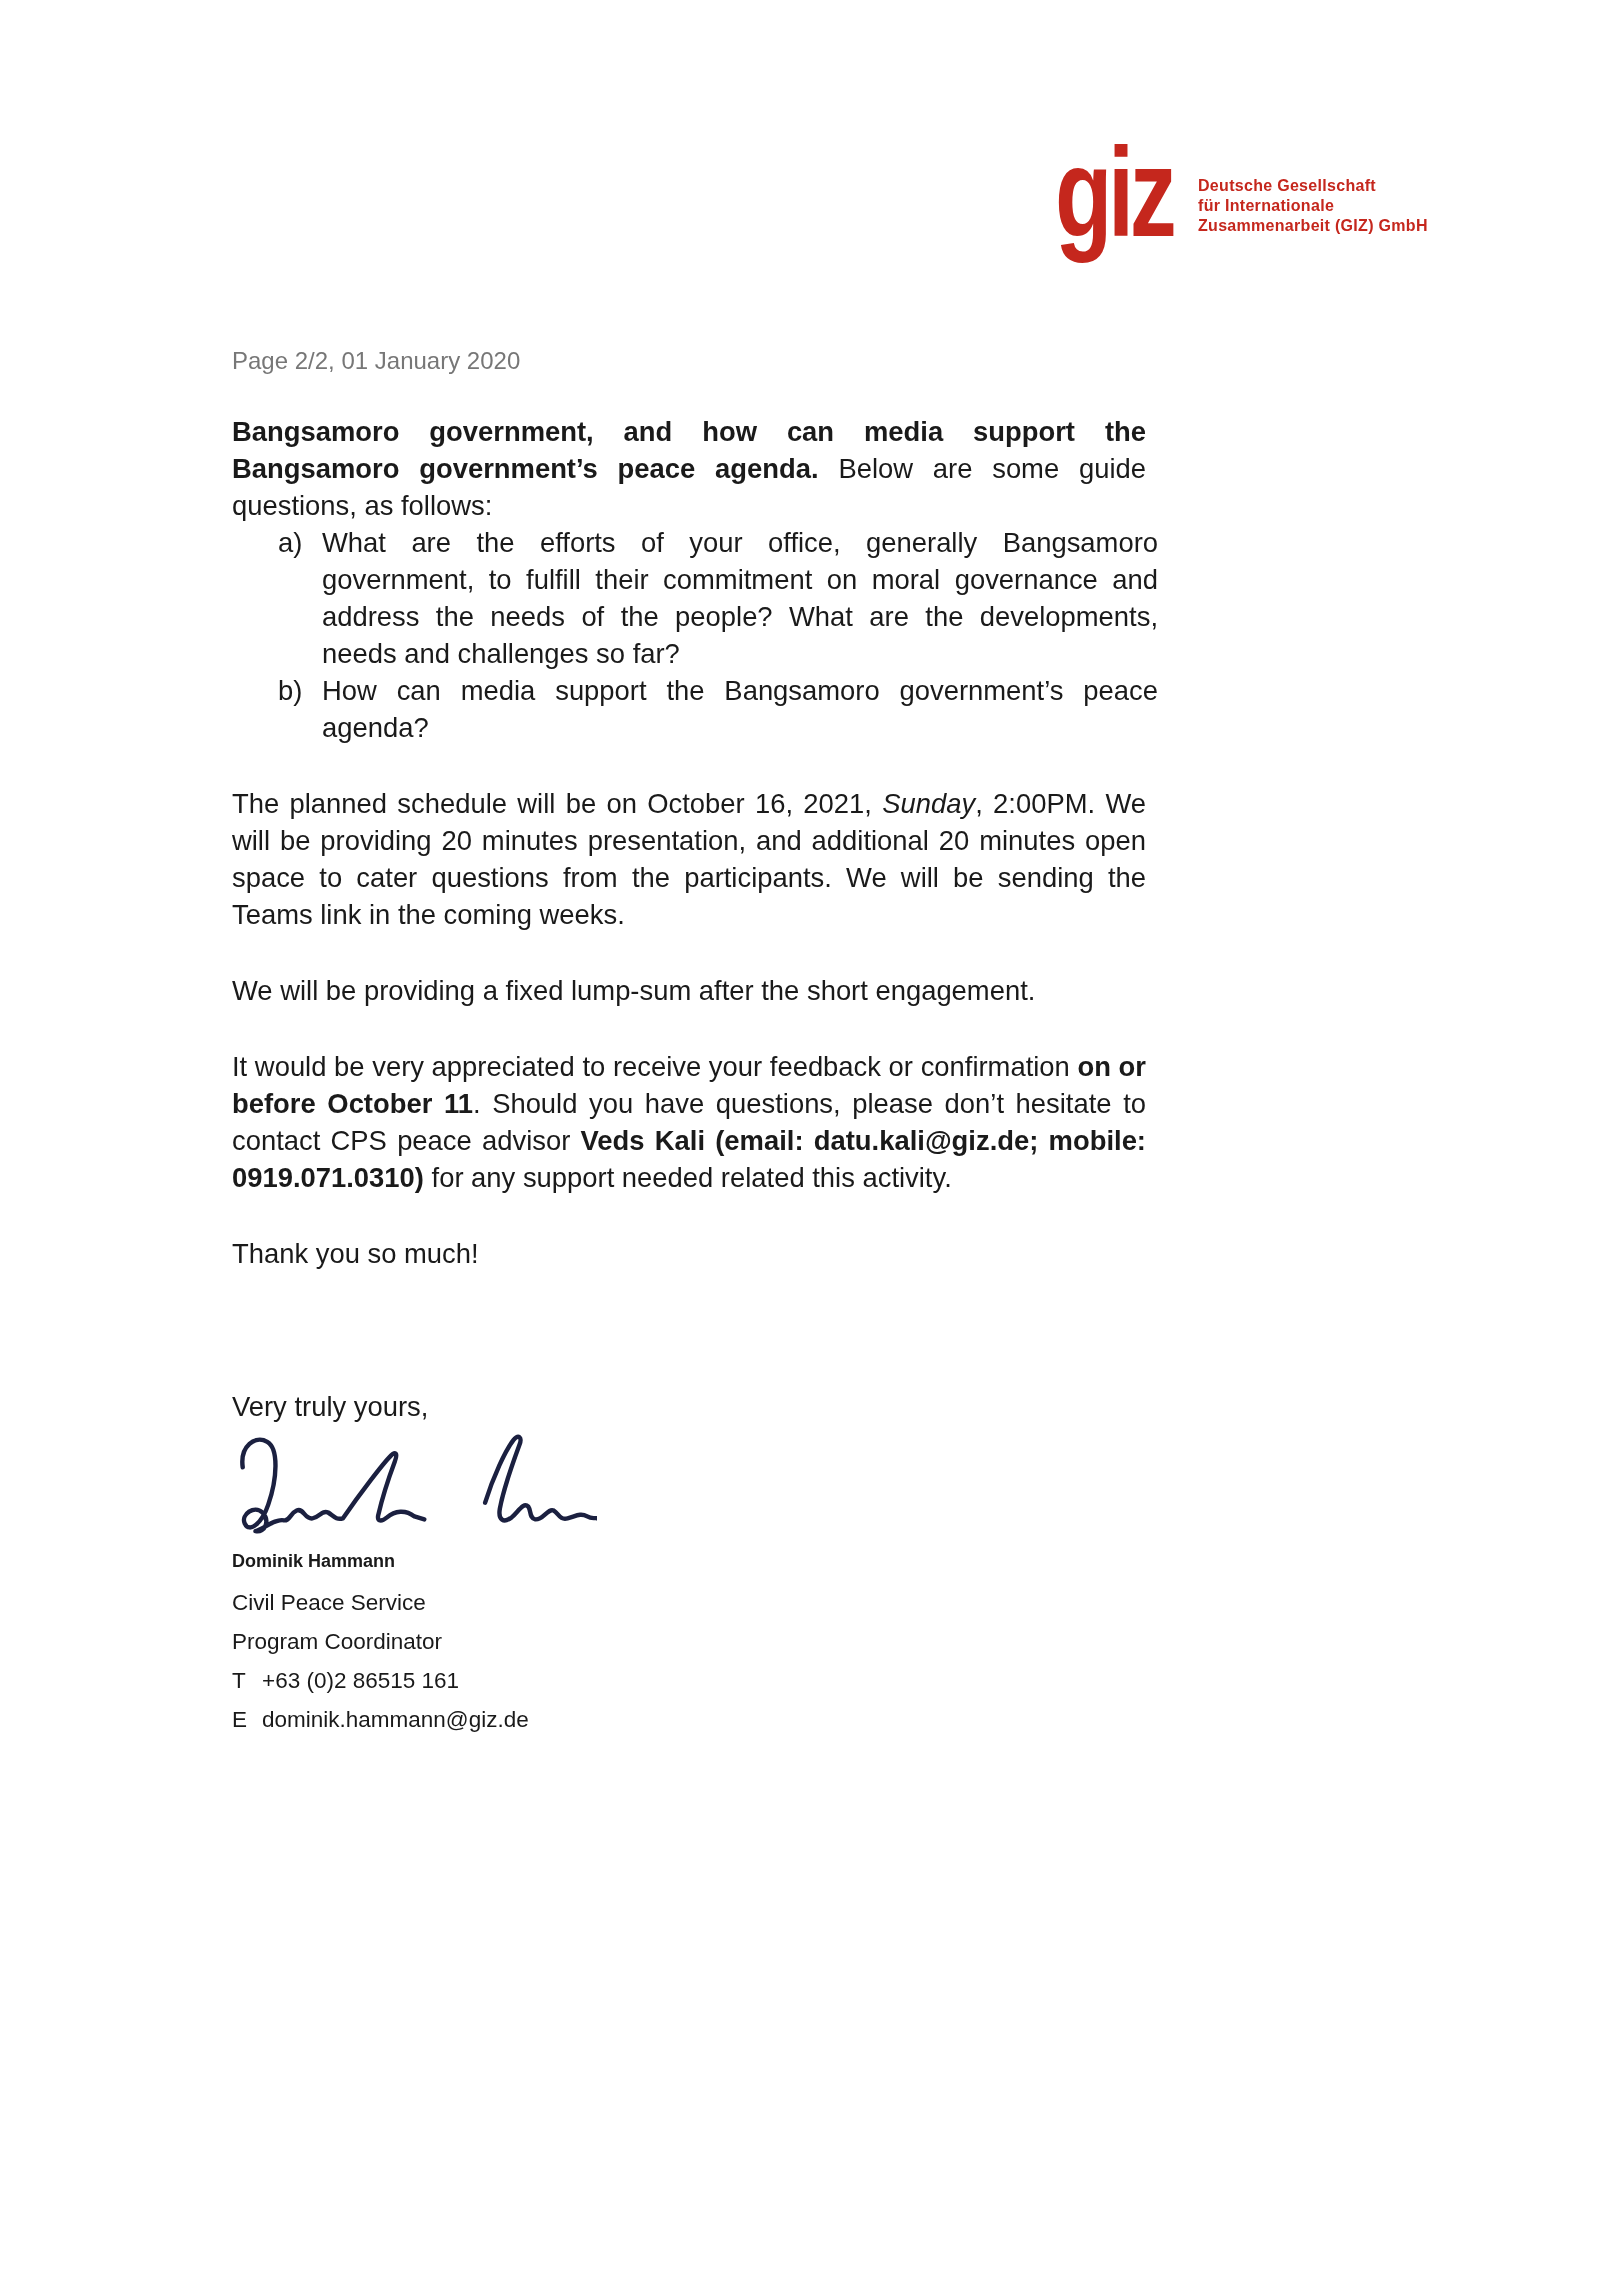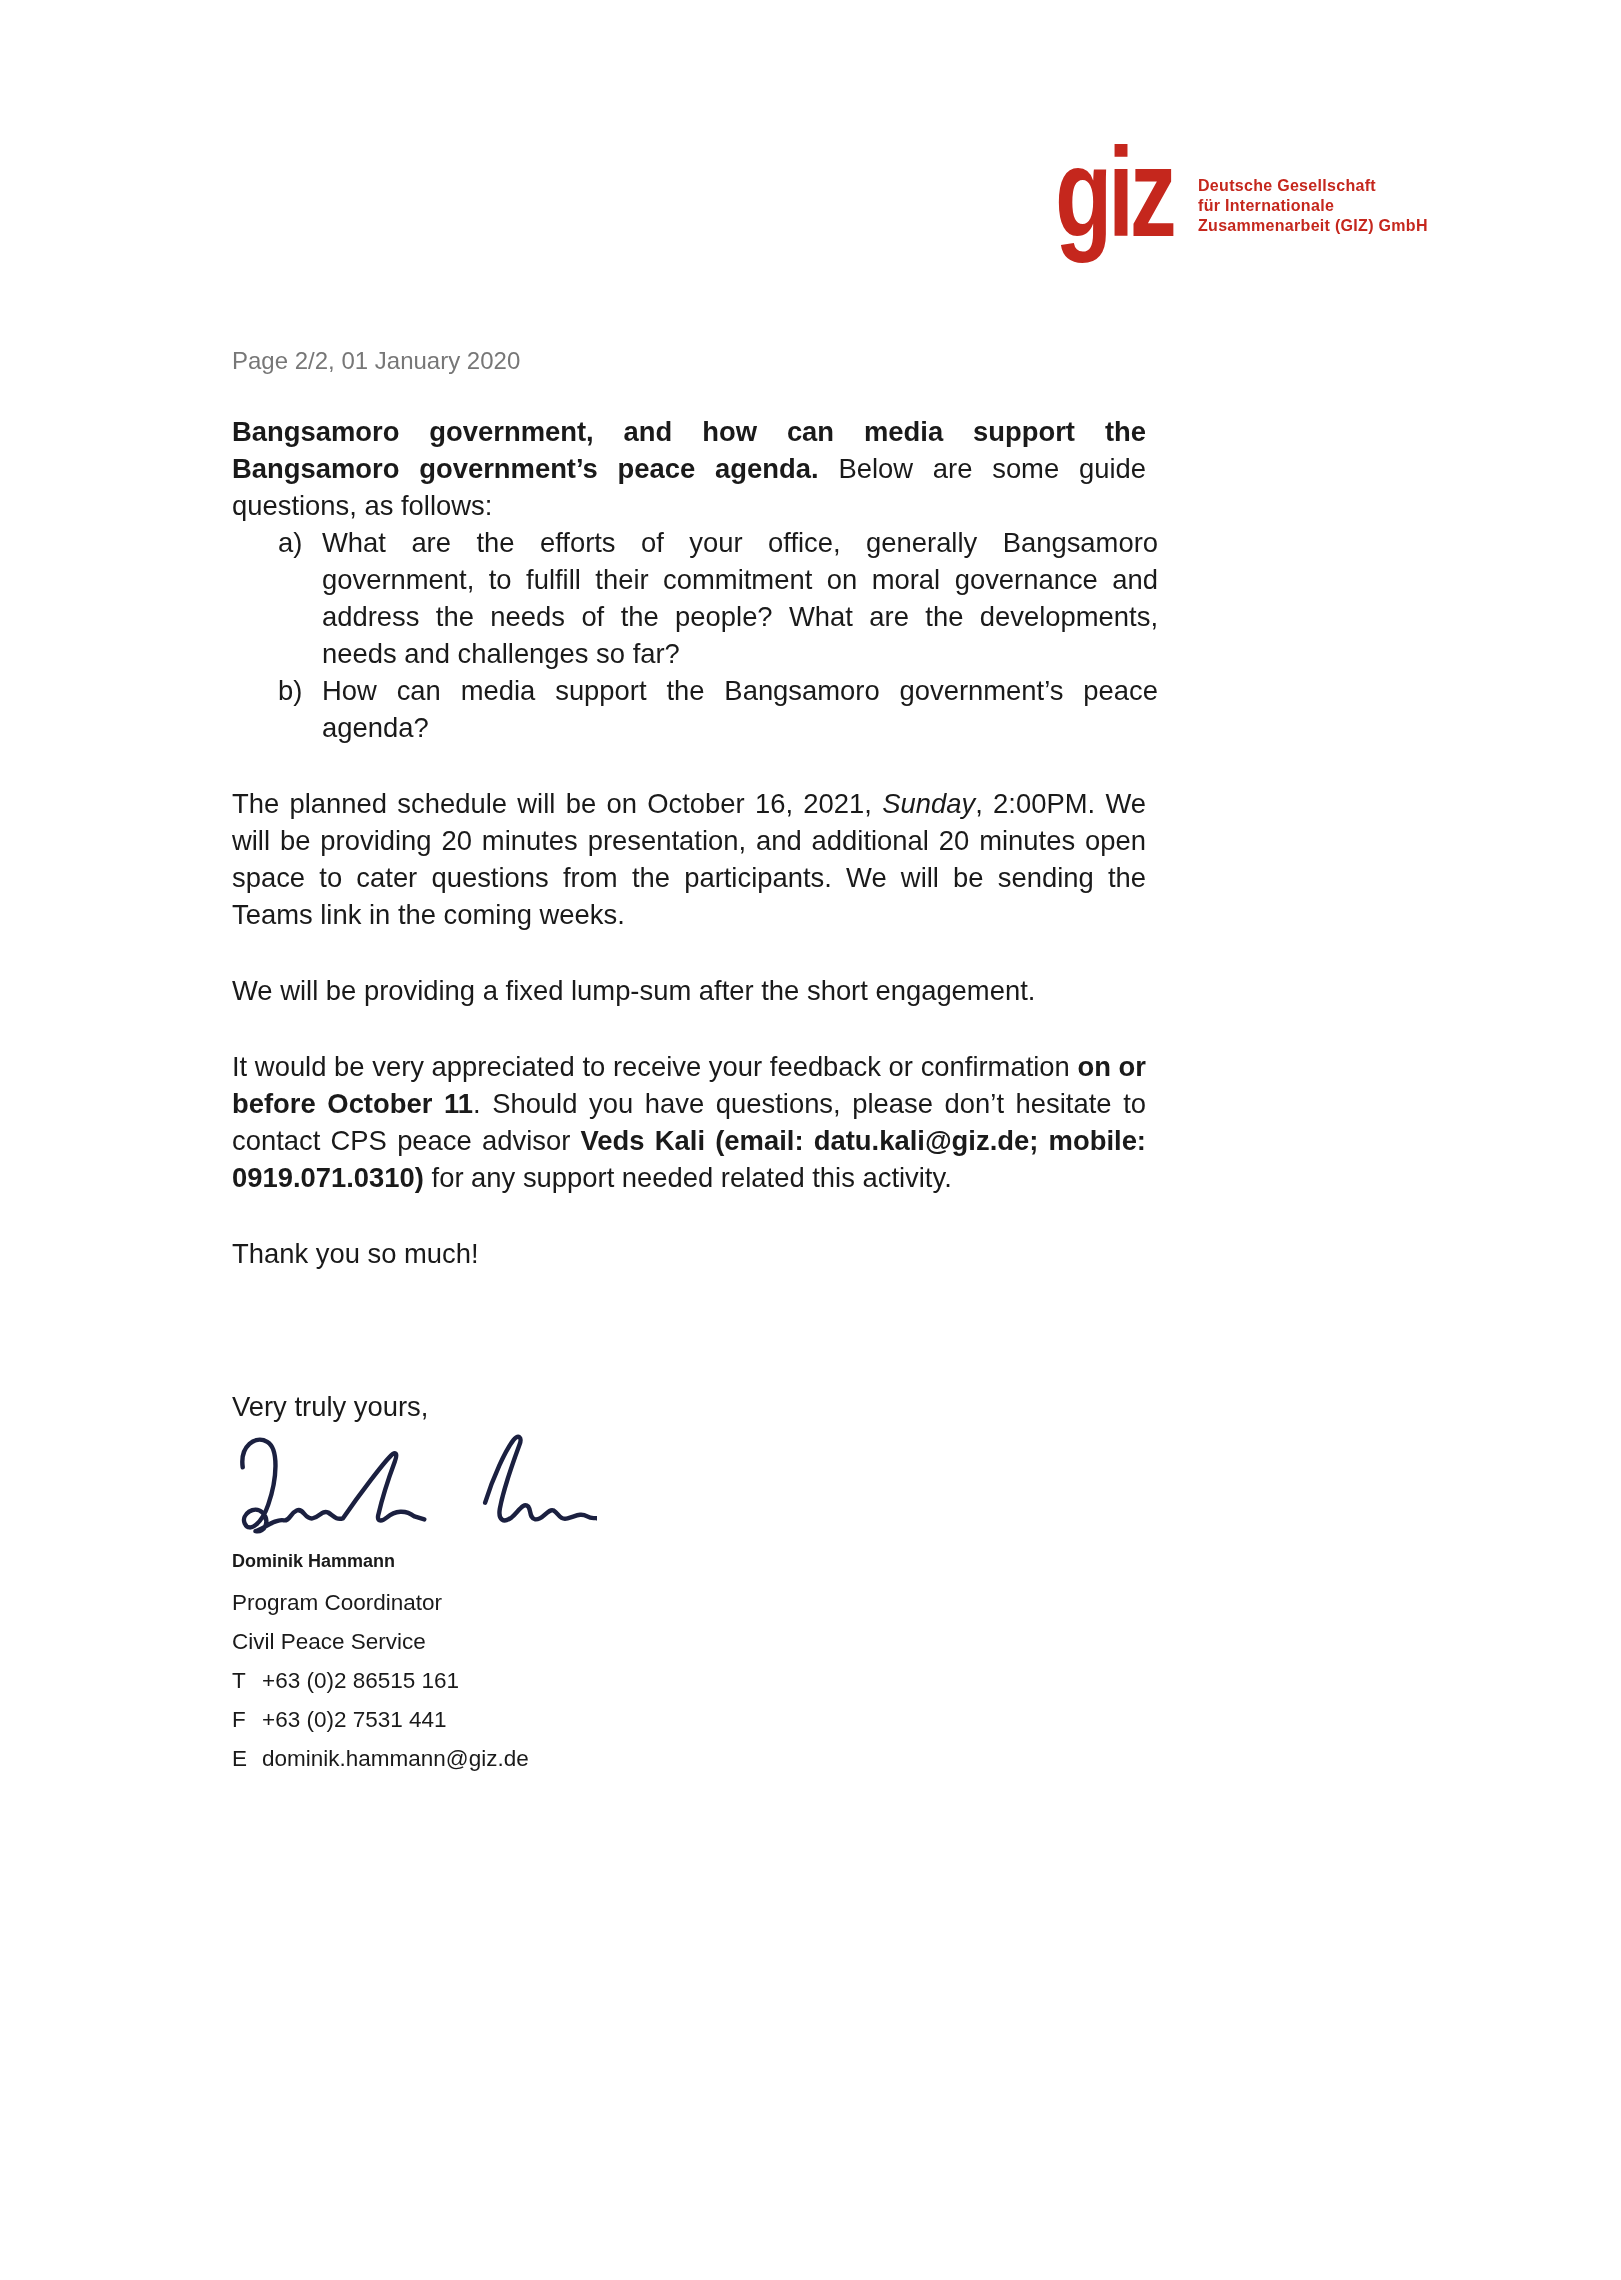--- a/index.html
+++ b/index.html
@@ -97,22 +97,21 @@
     <div class="signature">
       <svg width="369" height="108" viewBox="0 0 376 110" fill="none" xmlns="http://www.w3.org/2000/svg">
         <path d="M15,36 C12,14 28,3 40,10 C52,17 50,48 41,74 C35,92 22,104 17,93 C13,84 27,74 35,82 C43,90 38,103 28,101 C36,99 48,88 57,90 C63,91 63,83 70,80 C77,77 78,89 86,88 C93,87 96,79 102,82 C107,85 110,90 117,88 C135,62 158,32 166,24 C171,19 173,22 170,30 C164,46 156,72 153,85 C152,91 156,92 162,87 C170,80 181,79 190,86 L200,89" stroke="#1b2040" stroke-width="4.5" stroke-linecap="round" stroke-linejoin="round"></path>
         <path d="M262,72 C270,46 283,18 291,8 C296,2 300,5 297,13 C290,32 280,62 277,78 C275,90 281,93 289,87 C296,81 301,71 306,76 C309,80 307,88 313,89 C321,90 326,77 332,80 C337,83 338,90 346,88 C354,86 359,82 366,86 C371,89 374,87 376,88" stroke="#1b2040" stroke-width="4.5" stroke-linecap="round" stroke-linejoin="round"></path>
       </svg>
     </div>
 
     <div class="signer-name">Dominik Hammann</div>
 
     <div class="signer-block">
+      <div>Civil Peace Service</div>
       <div>Program Coordinator</div>
-      <div>Civil Peace Service</div>
       <div class="contact-row"><span class="contact-label">T</span><span>+63 (0)2 86515 161</span></div>
-      <div class="contact-row"><span class="contact-label">F</span><span>+63 (0)2 7531 441</span></div>
       <div class="contact-row"><span class="contact-label">E</span><span>dominik.hammann@giz.de</span></div>
     </div>
 
   </main>
 </div>
 
 
 </body></html>

